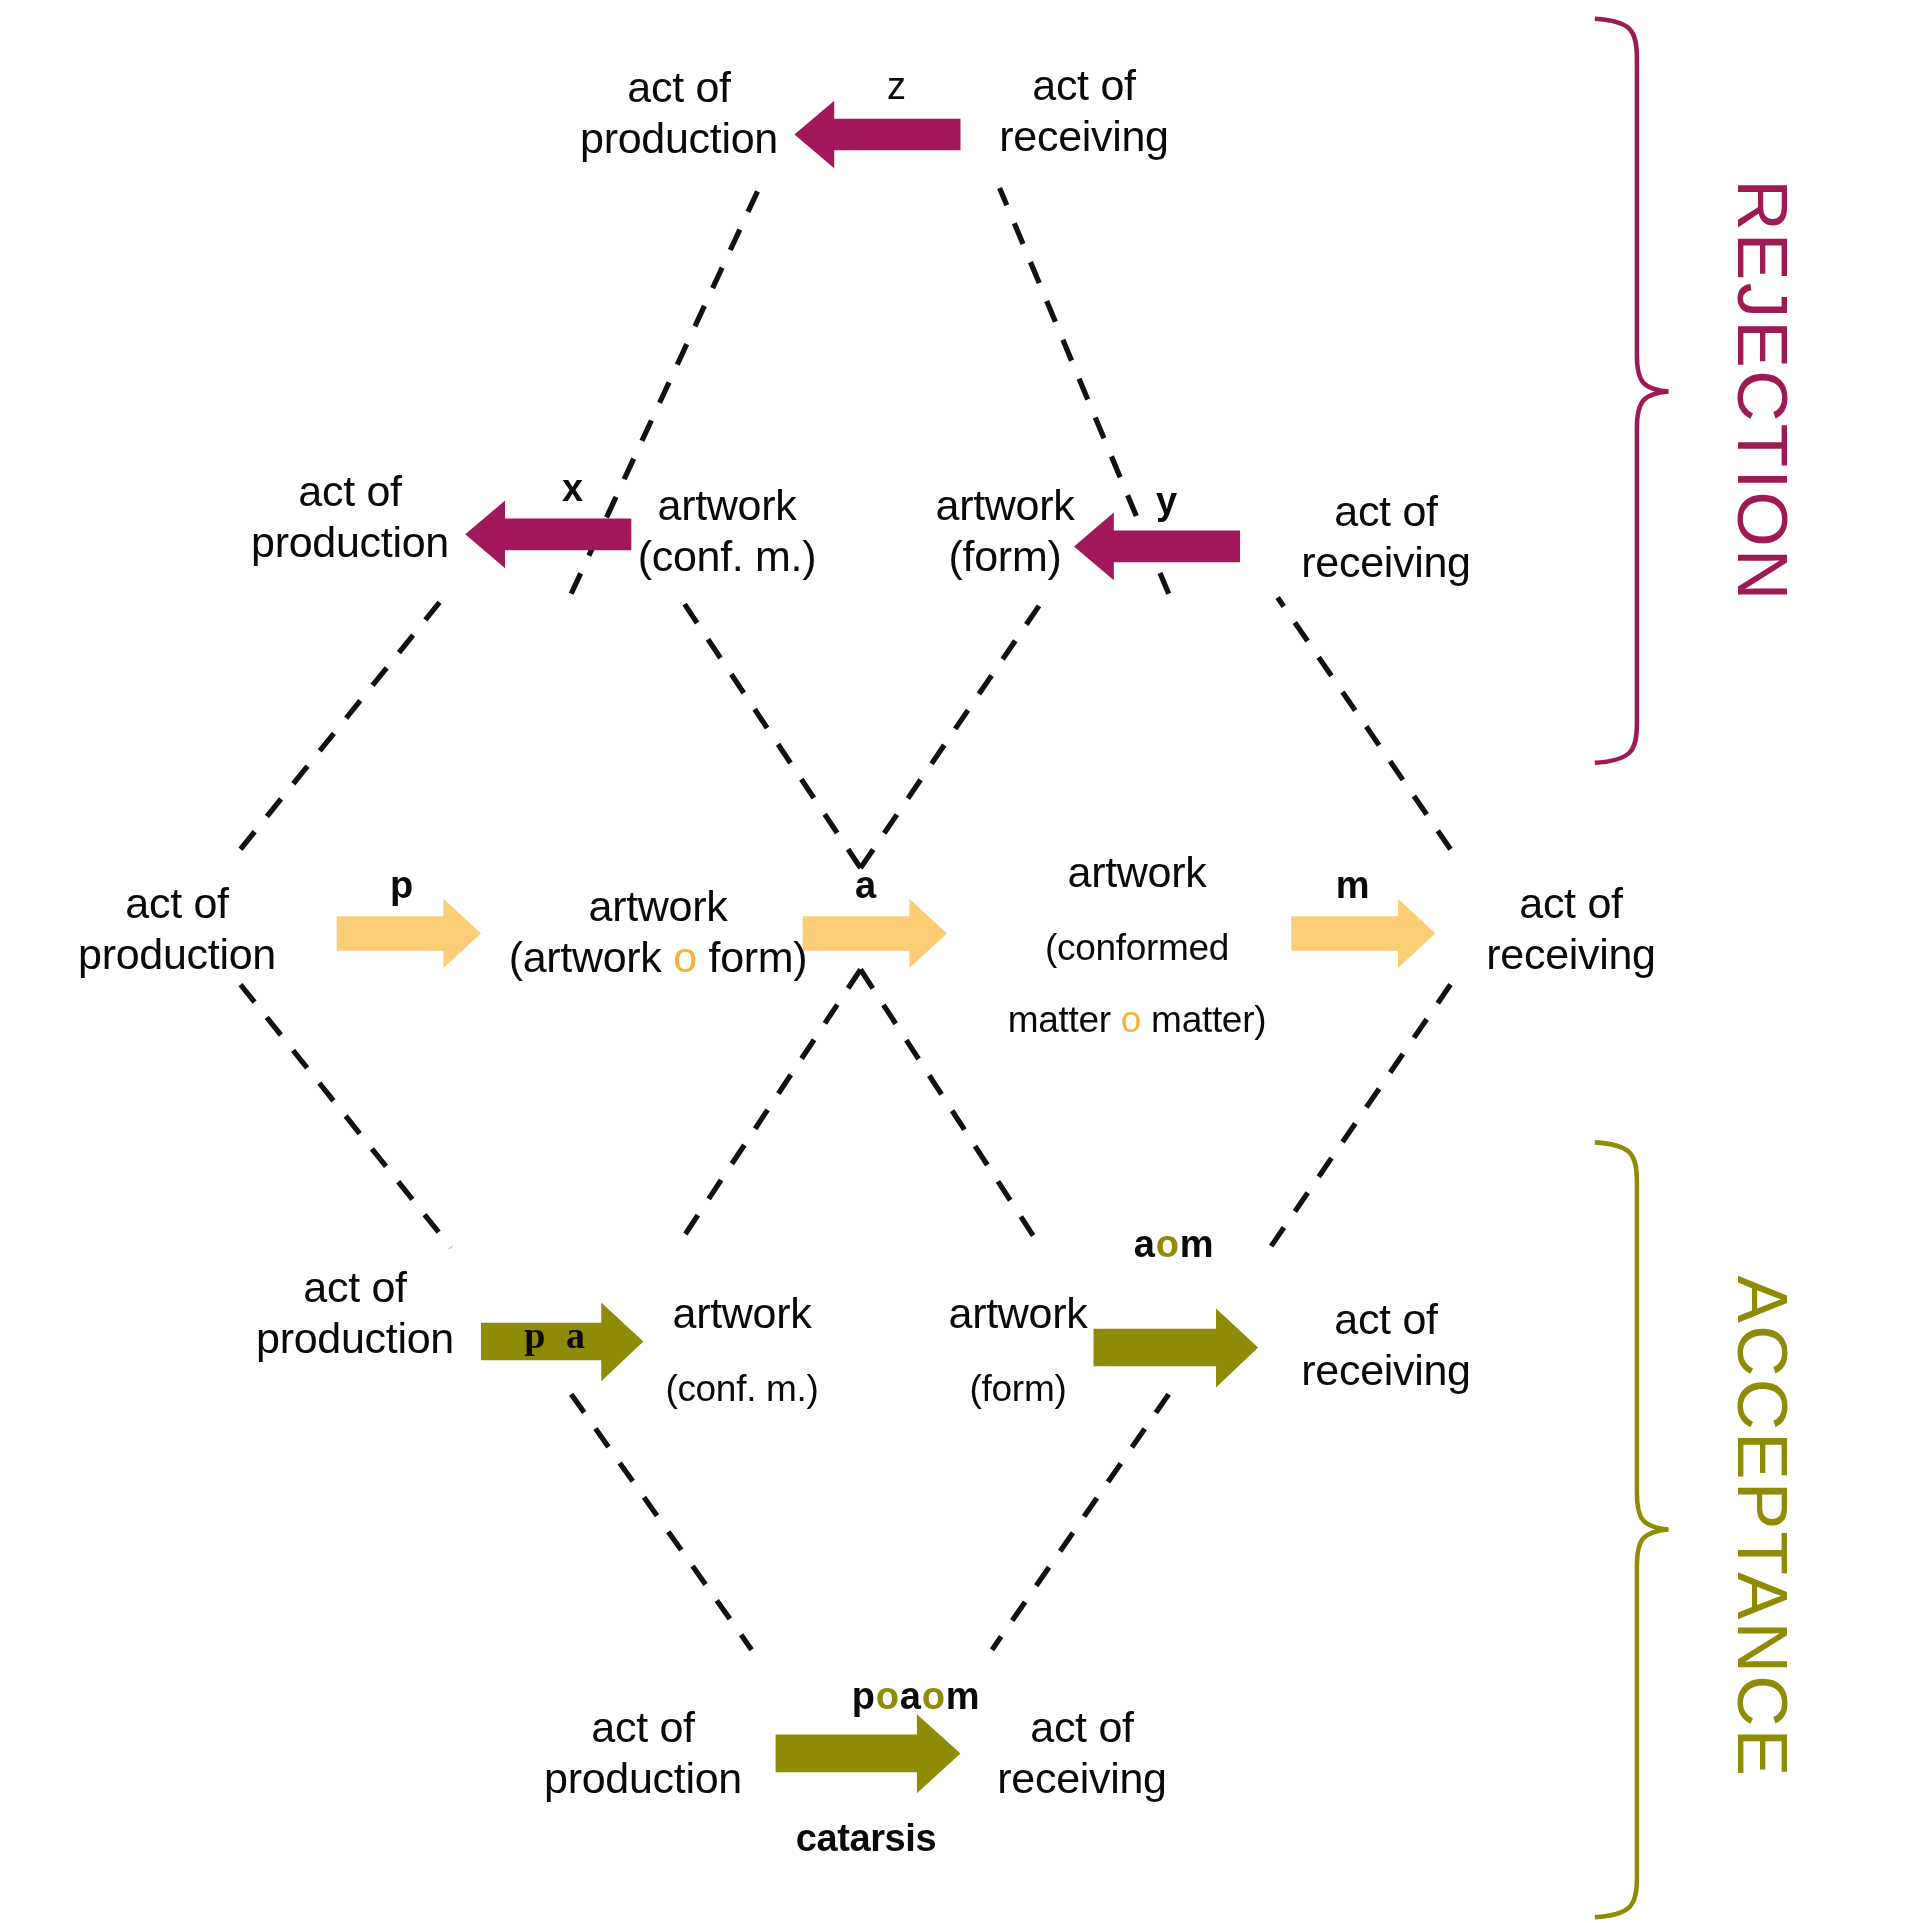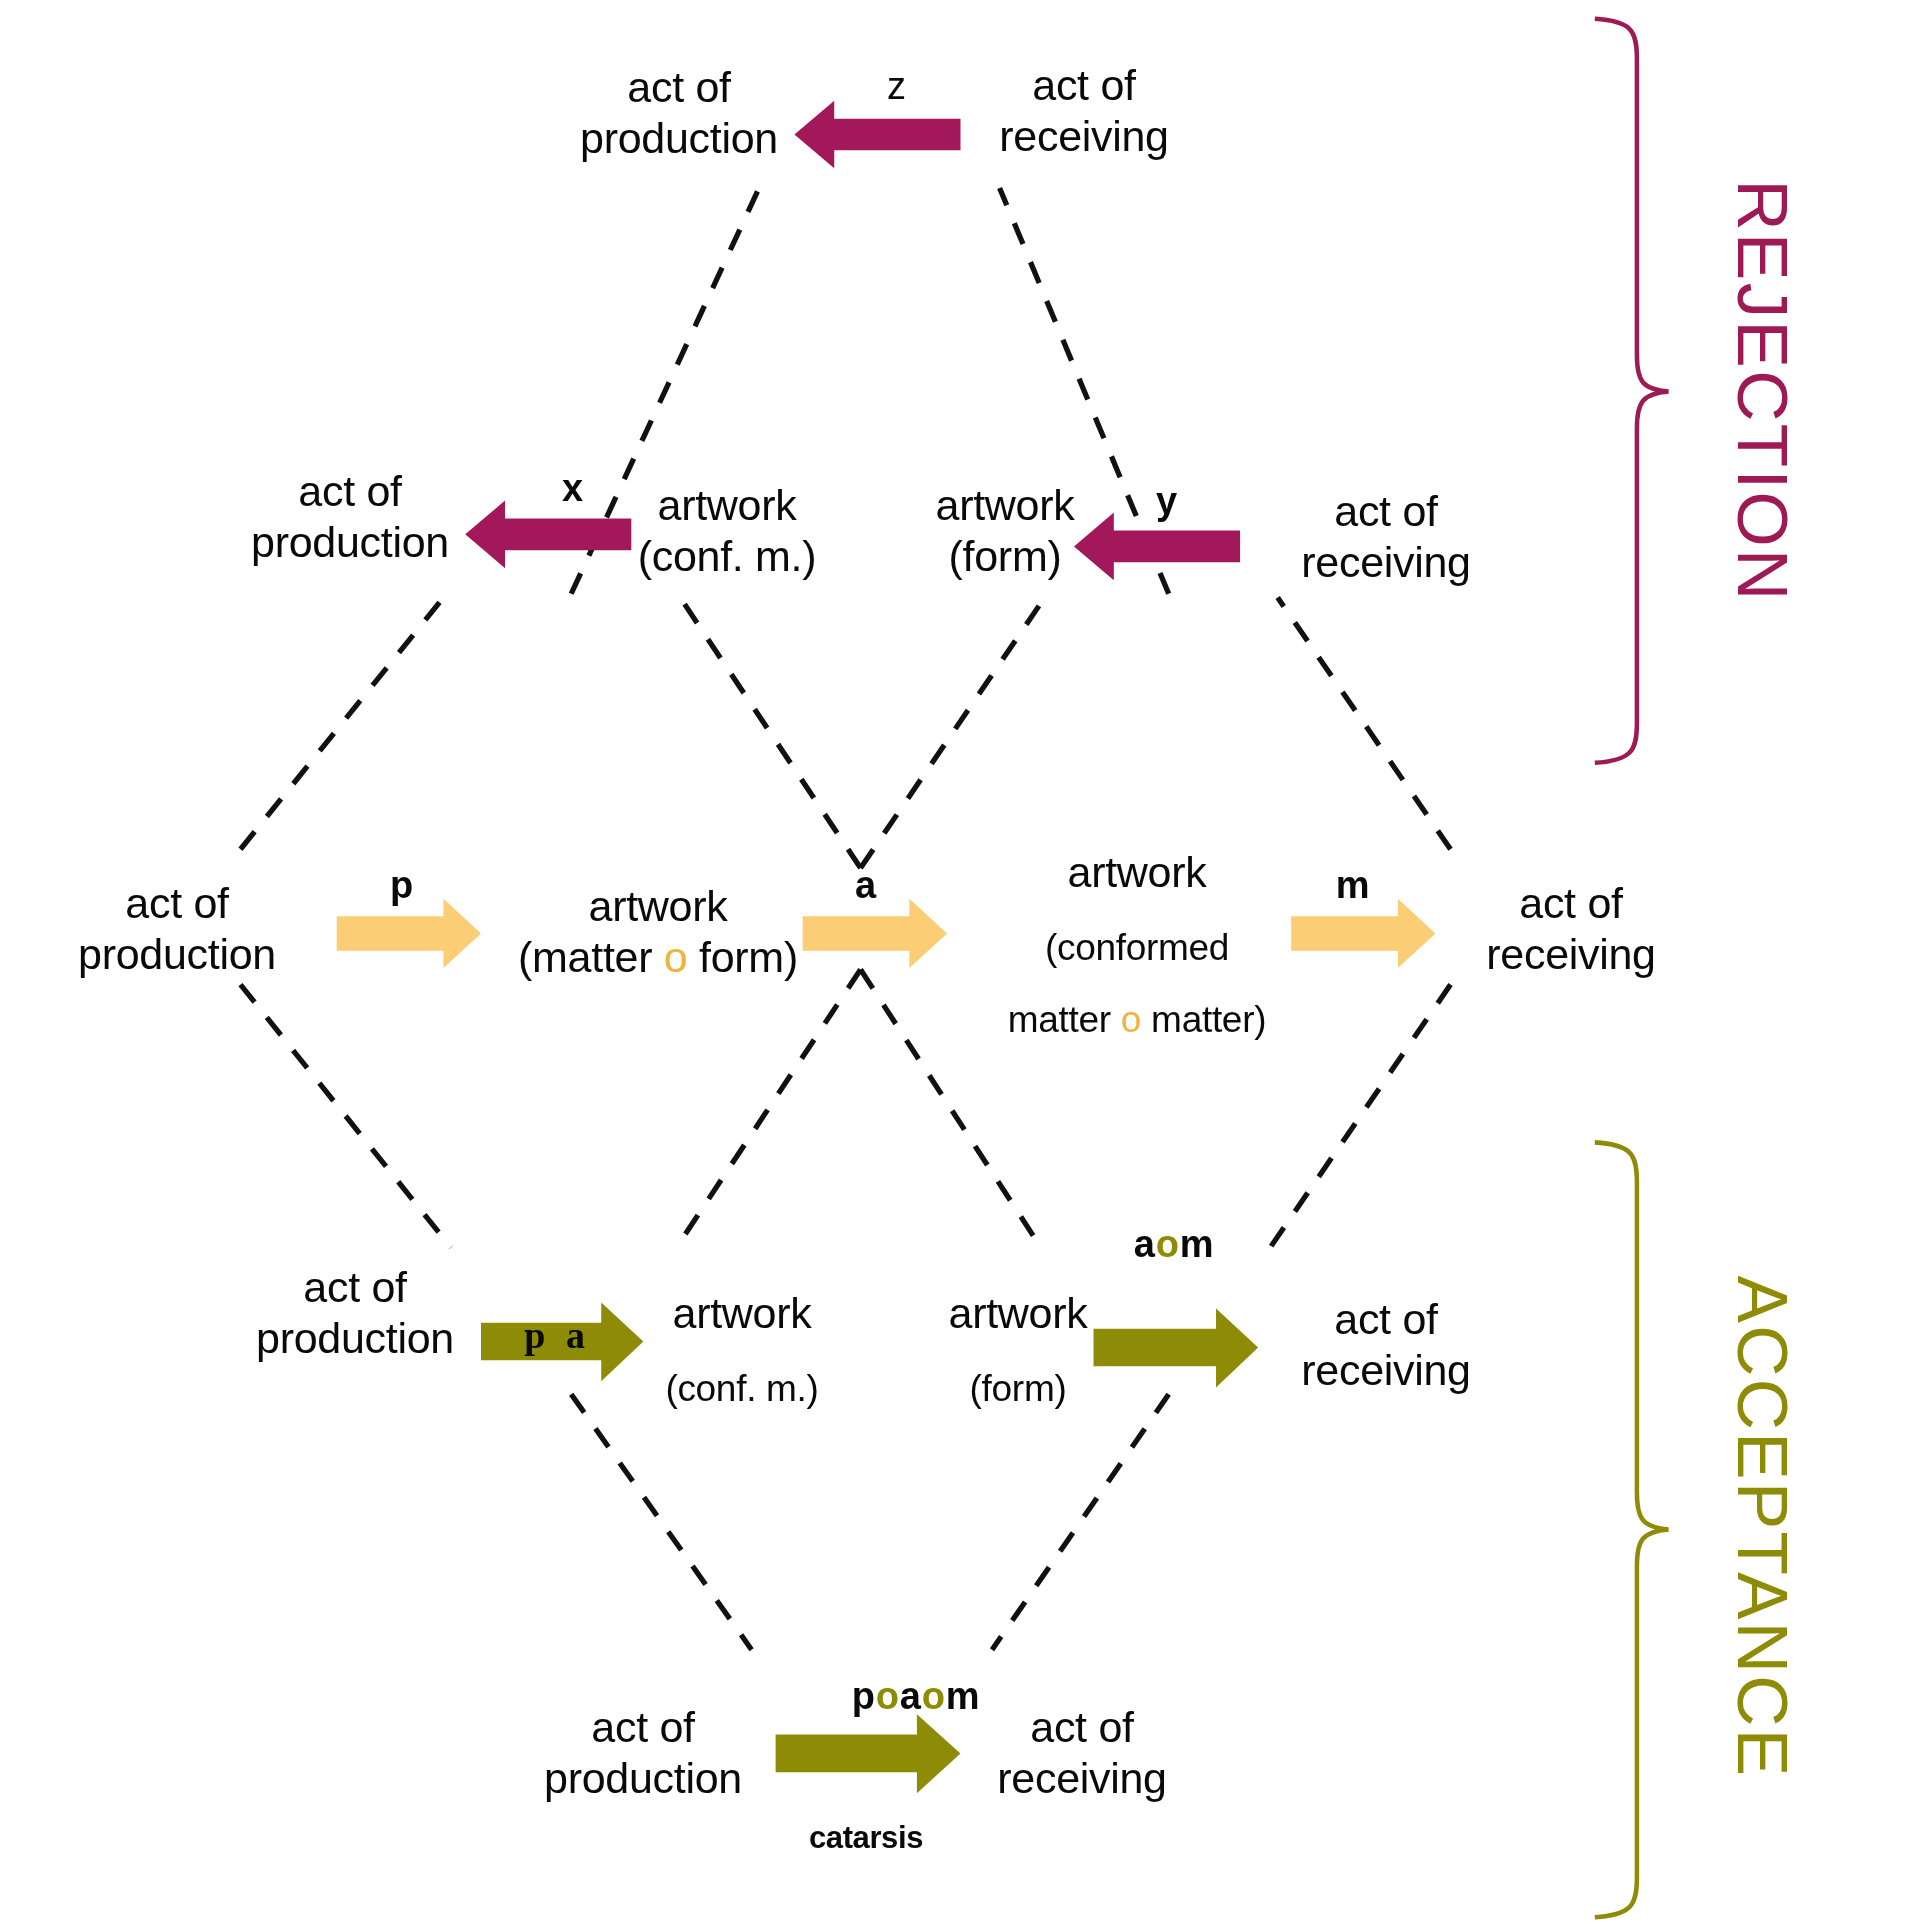--- a/index.html
+++ b/index.html
@@ -52,21 +52,21 @@
     transform: translate(-50%, -50%);
     letter-spacing: 0.8px;
   }
   .arrow-label.thin {
     font-weight: 400;
   }
   .circ-y { color: #f0b43c; }
   .circ-o { color: #8e8b06; }
   .caption {
     position: absolute;
-    font-size: 31px;
+    font-size: 38px;
     font-weight: bold;
     color: #0a0a0a;
     white-space: nowrap;
     transform: translate(-50%, -50%);
     letter-spacing: -0.4px;
   }
   .side-label {
     position: absolute;
     font-size: 71px;
     letter-spacing: 2.3px;
@@ -198,21 +198,21 @@
   </div>
 
   <div class="node" style="left:177px; top:929px;">
     <span class="sub">act of</span>
     <span class="sub">production</span>
   </div>
   <div class="arrow-label" style="left:402px; top:885px;">p</div>
 
   <div class="node" style="left:658px; top:932px;">
     <span class="sub">artwork</span>
-    <span class="sub"><span>(matter </span><span class="circ-y">o</span><span> form)</span></span>
+    <span class="sub"><span>(artwork </span><span class="circ-y">o</span><span> form)</span></span>
   </div>
 
   <div class="arrow-label" style="left:866px; top:885px;">a</div>
 
   <div class="node" style="left:1137px; top:945px;">
     <span class="sub">artwork</span>
     <span class="sub small">(conformed</span>
     <span class="sub small"><span>matter </span><span class="circ-y">o</span><span> matter)</span></span>
   </div>
 

